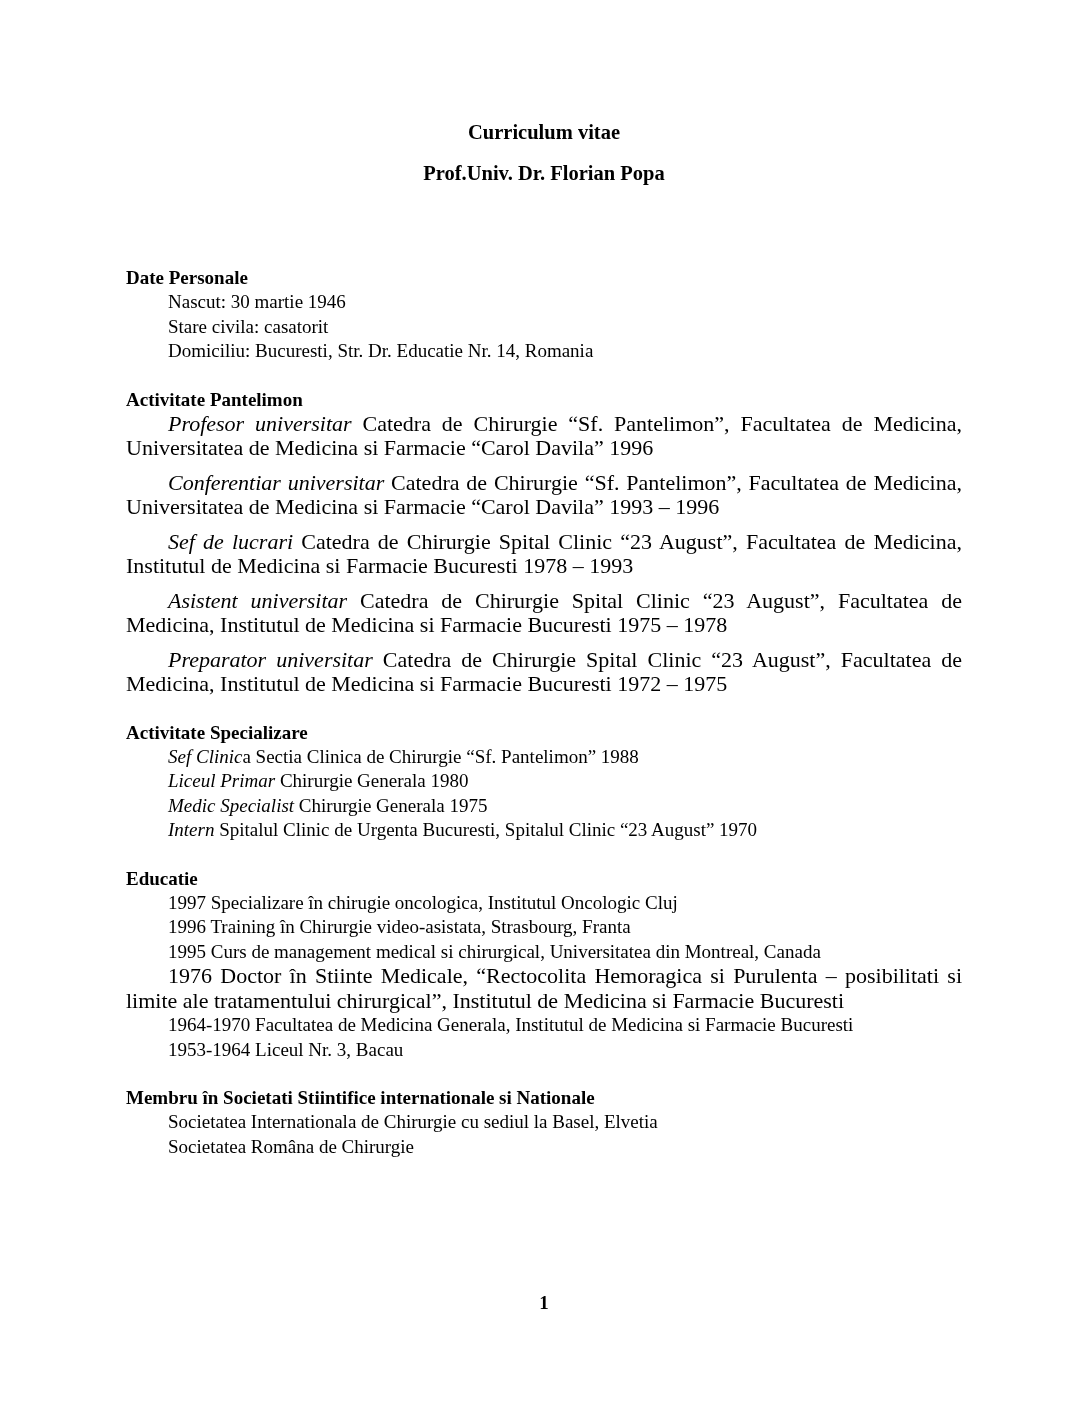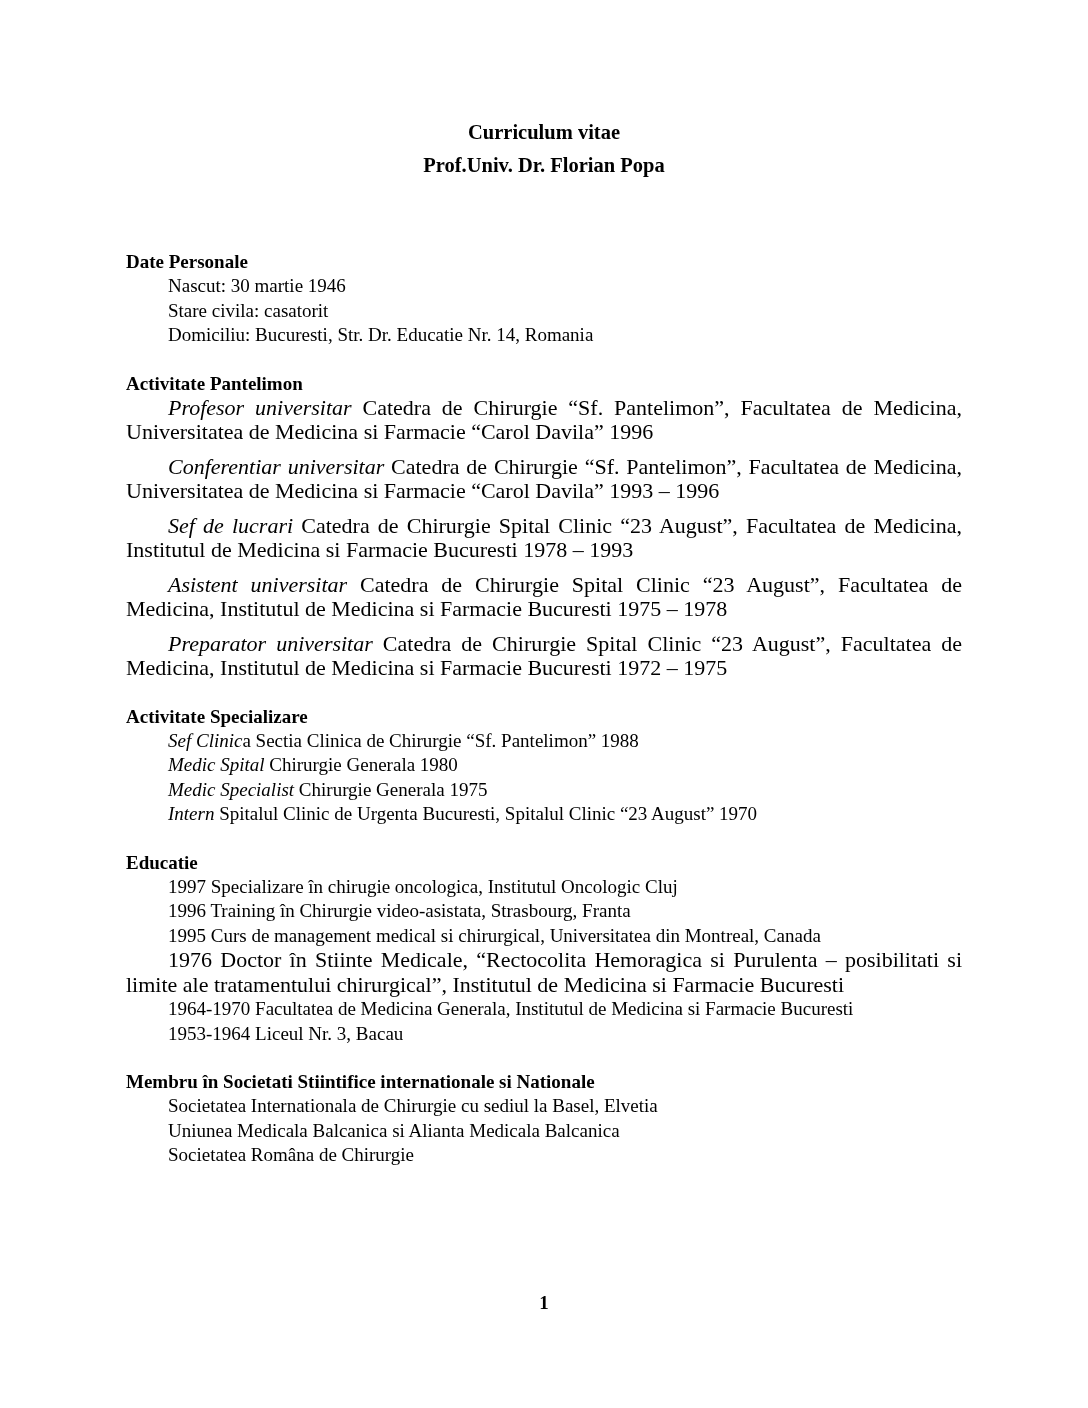--- a/index.html
+++ b/index.html
@@ -35,21 +35,21 @@
     font-weight: bold;
     font-size: 20.5px;
     line-height: 29px;
     margin: 0;
   }
   .title-line2 {
     text-align: center;
     font-weight: bold;
     font-size: 20.5px;
     line-height: 29px;
-    margin: 4px;
+    margin: 12px;
   }
   .section-head {
     font-weight: bold;
     font-size: 19px;
     line-height: 24px;
     margin: 0;
   }
   .indent {
     margin-left: 42px;
     font-size: 19px;
@@ -104,37 +104,36 @@
     <p class="para"><em>Sef de lucrari</em><span> Catedra de Chirurgie Spital Clinic “23 August”, Facultatea de Medicina, Institutul de Medicina si Farmacie Bucuresti 1978 – 1993</span></p>
     <div class="sp-small"></div>
     <p class="para"><em>Asistent universitar</em><span> Catedra de Chirurgie Spital Clinic “23 August”, Facultatea de Medicina, Institutul de Medicina si Farmacie Bucuresti 1975 – 1978</span></p>
     <div class="sp-small"></div>
     <p class="para"><em>Preparator universitar</em><span> Catedra de Chirurgie Spital Clinic “23 August”, Facultatea de Medicina, Institutul de Medicina si Farmacie Bucuresti 1972 – 1975</span></p>
 
     <div class="sp-1"></div>
 
     <div class="section-head">Activitate Specializare</div>
     <div class="indent"><em>Sef Clinic</em><span>a Sectia Clinica de Chirurgie “Sf. Pantelimon” 1988</span></div>
-    <div class="indent"><em>Medic Spital</em><span> Chirurgie Generala 1980</span></div>
+    <div class="indent"><em>Liceul Primar</em><span> Chirurgie Generala 1980</span></div>
     <div class="indent"><em>Medic Specialist</em><span> Chirurgie Generala 1975</span></div>
     <div class="indent"><em>Intern</em><span> Spitalul Clinic de Urgenta Bucuresti, Spitalul Clinic “23 August” 1970</span></div>
 
     <div class="sp-1"></div>
 
     <div class="section-head">Educatie</div>
     <div class="indent">1997 Specializare în chirugie oncologica, Institutul Oncologic Cluj</div>
     <div class="indent">1996 Training în Chirurgie video-asistata, Strasbourg, Franta</div>
     <div class="indent">1995 Curs de management medical si chirurgical, Universitatea din Montreal, Canada</div>
     <p class="para">1976 Doctor în Stiinte Medicale, “Rectocolita Hemoragica si Purulenta – posibilitati si limite ale tratamentului chirurgical”, Institutul de Medicina si Farmacie Bucuresti</p>
     <div class="indent">1964-1970 Facultatea de Medicina Generala, Institutul de Medicina si Farmacie Bucuresti</div>
     <div class="indent">1953-1964 Liceul Nr. 3, Bacau</div>
 
     <div class="sp-1"></div>
 
     <div class="section-head">Membru în Societati Stiintifice internationale si Nationale</div>
     <div class="indent">Societatea Internationala de Chirurgie cu sediul la Basel, Elvetia</div>
-    <div class="indent">Uniunea Medicala Balcanica si Alianta Medicala Balcanica</div>
     <div class="indent">Societatea Româna de Chirurgie</div>
 
   </div>
 
   <div class="pageno">1</div>
 </div>
 
 </body></html>

